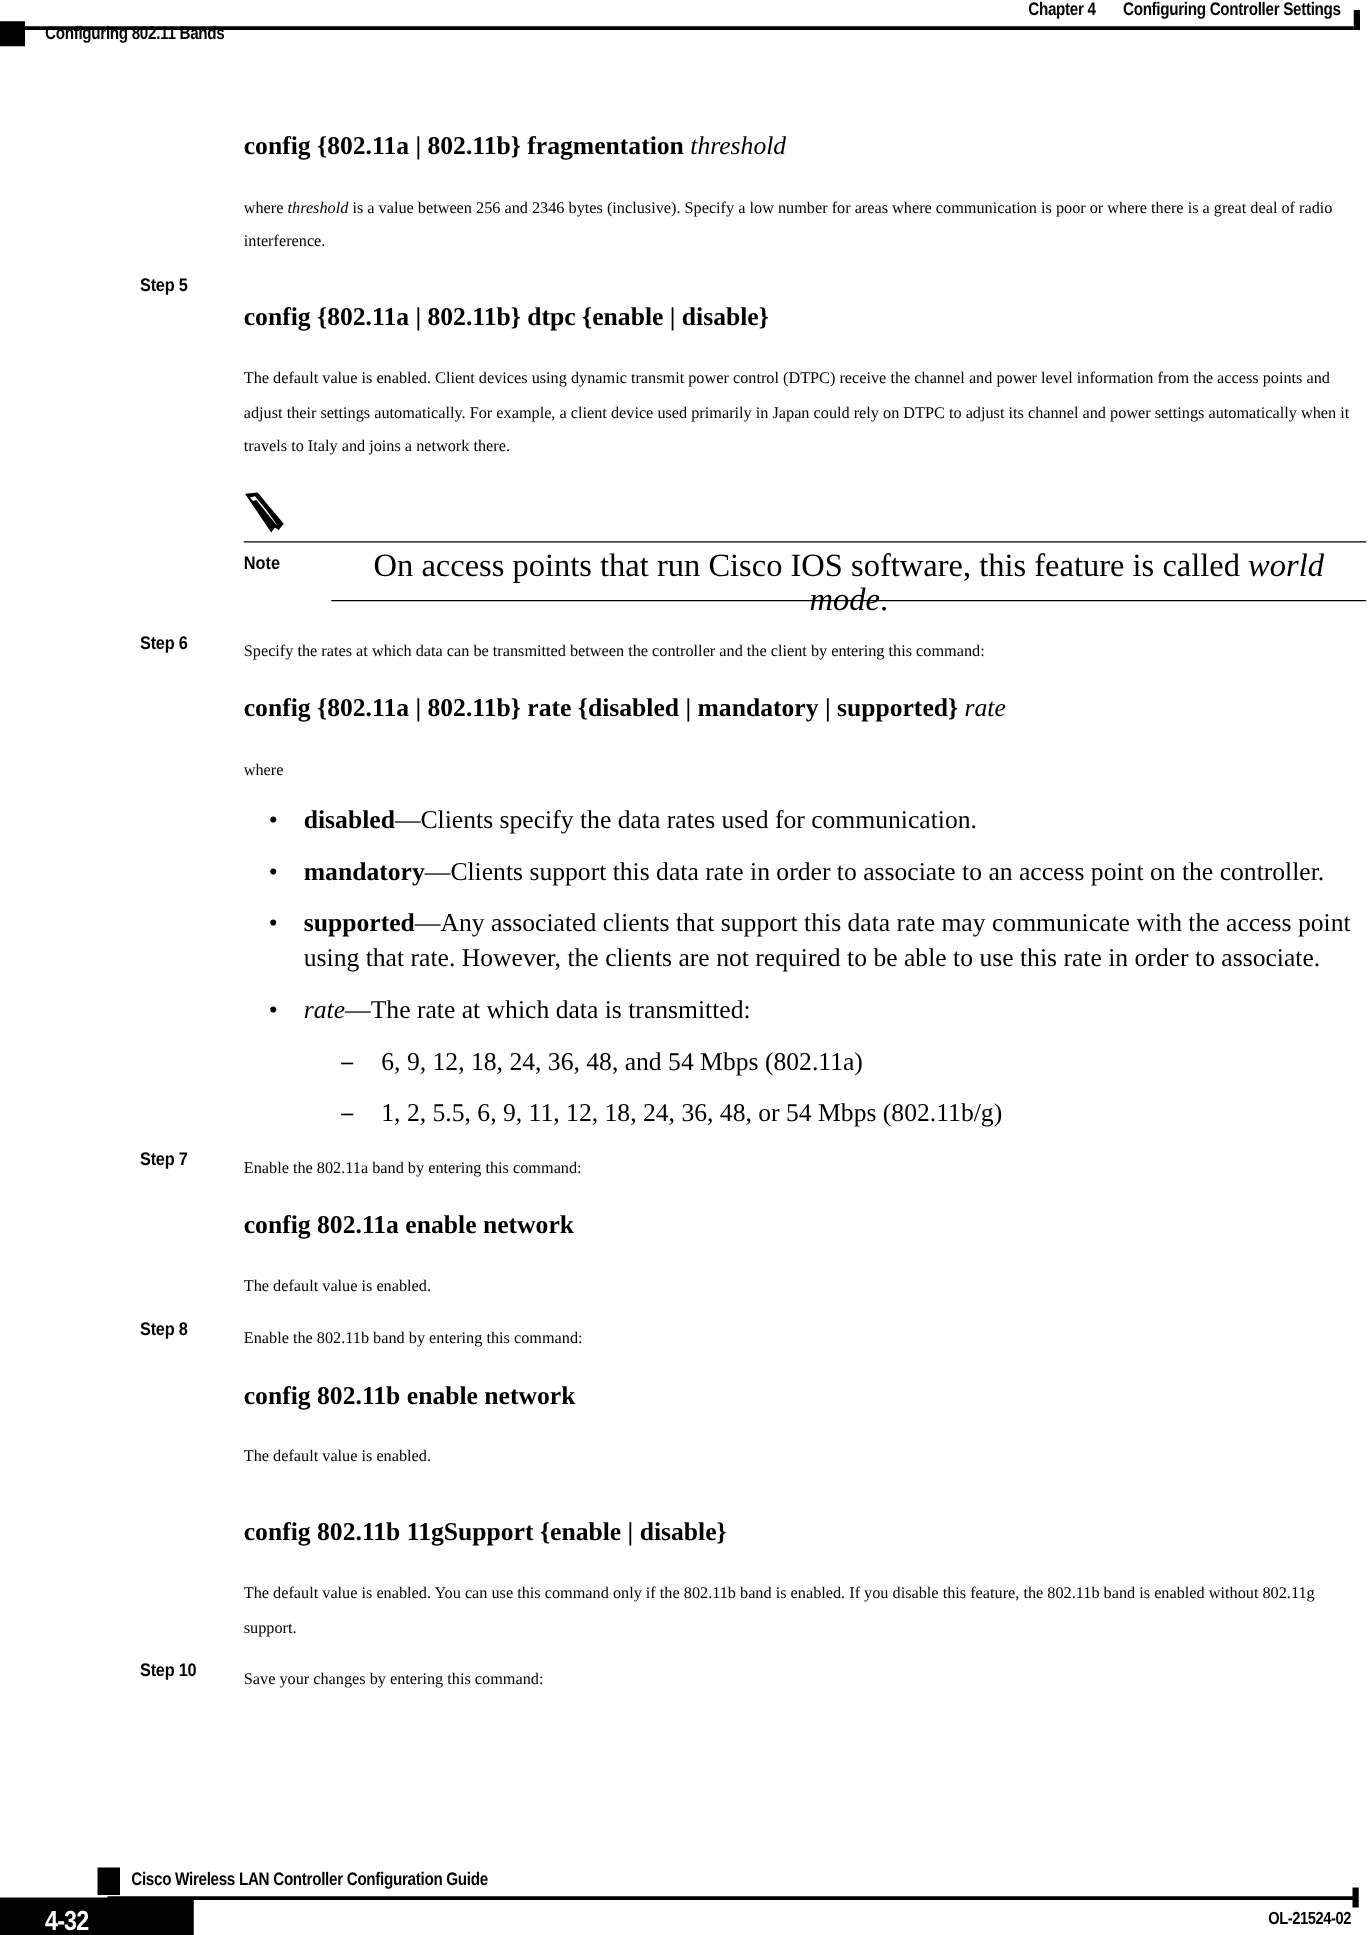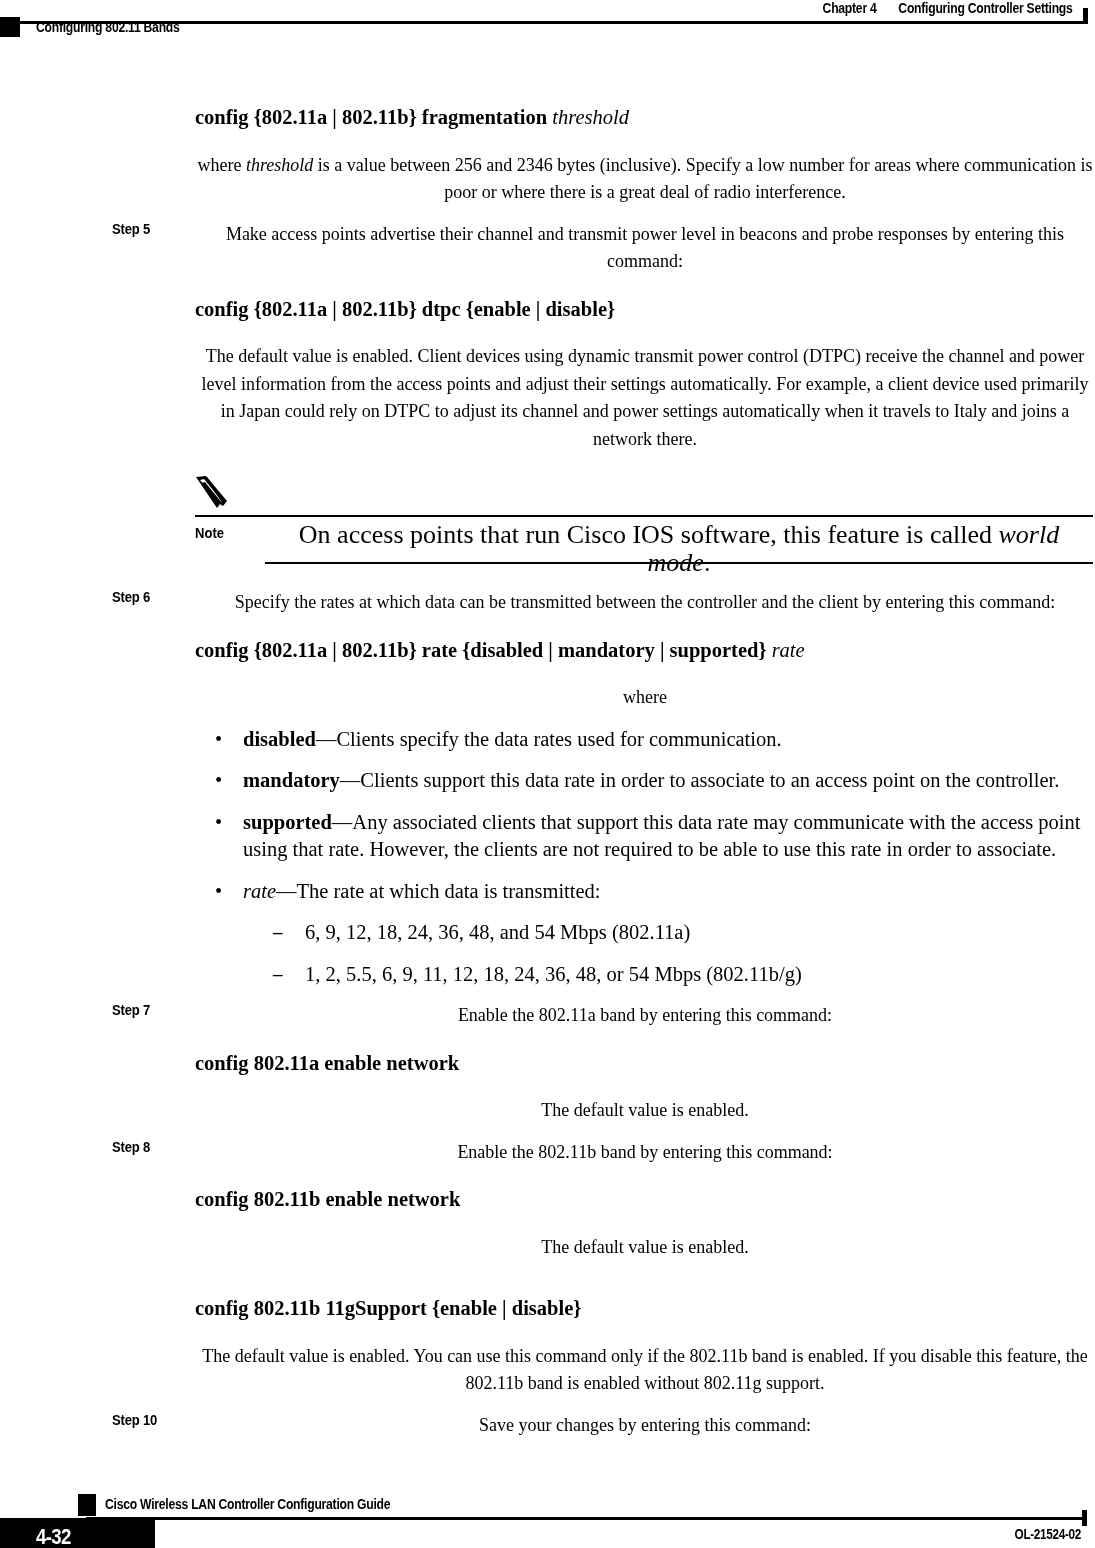--- a/index.html
+++ b/index.html
@@ -97,23 +97,23 @@
     font-weight: bold;
     font-size: 14.5px;
     letter-spacing: -0.2px;
     transform: scaleX(0.9);
     transform-origin: left top;
     white-space: nowrap;
   }
   .para {
     margin: 0 0 0 195px;
     width: 900px;
-    font-size: 18px;
-    line-height: 27.5px;
-    text-align: center;
+    font-size: 13px;
+    line-height: 27.5px;
+    text-align: left;
   }
   .cmd {
     margin: 0 6px 0 195px;
     width: 900px;
     font-size: 20.5px;
     line-height: 27.5px;
     font-weight: bold;
   }
   .cmd .it, .para .it {
     font-style: italic;
@@ -310,21 +310,20 @@
   <div class="gap-md"></div>
 
   <div class="row">
     <div class="para"><span>where </span><span class="it">threshold</span><span> is a value between 256 and 2346 bytes (inclusive). Specify a low number for areas where communication is poor or where there is a great deal of radio interference.</span></div>
   </div>
 
   <div class="gap-sm"></div>
 
   <div class="row">
     <div class="steplabel">Step 5</div>
-    <div class="para">Make access points advertise their channel and transmit power level in beacons and probe responses by entering this command:</div>
   </div>
 
   <div class="gap-md"></div>
 
   <div class="row">
     <div class="cmd">config {802.11a | 802.11b} dtpc {enable | disable}</div>
   </div>
 
   <div class="gap-md"></div>
 

